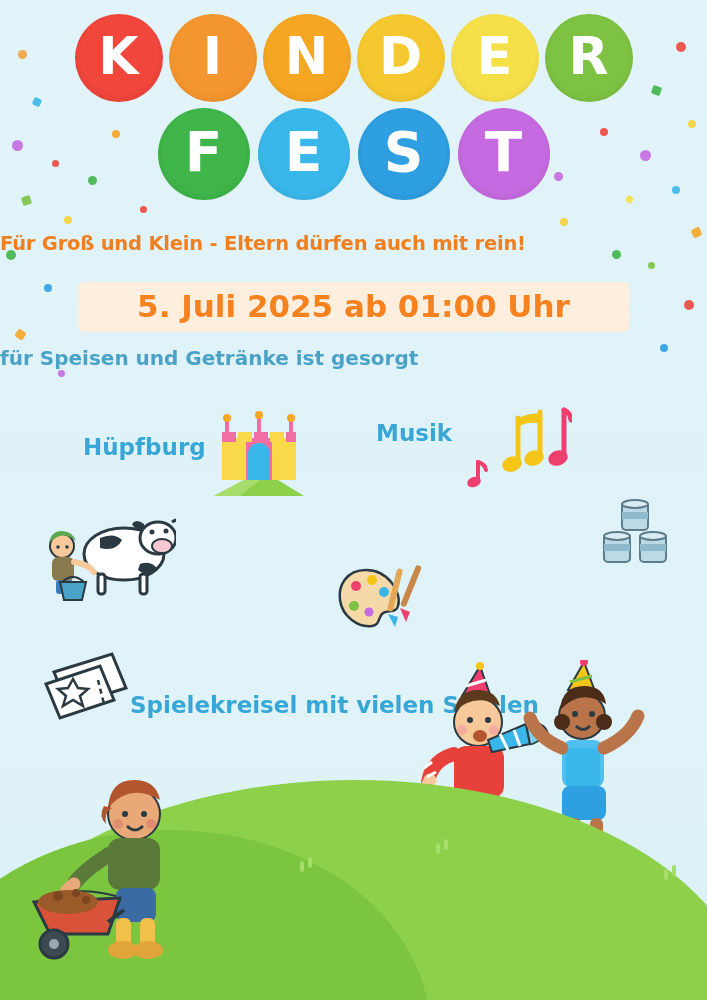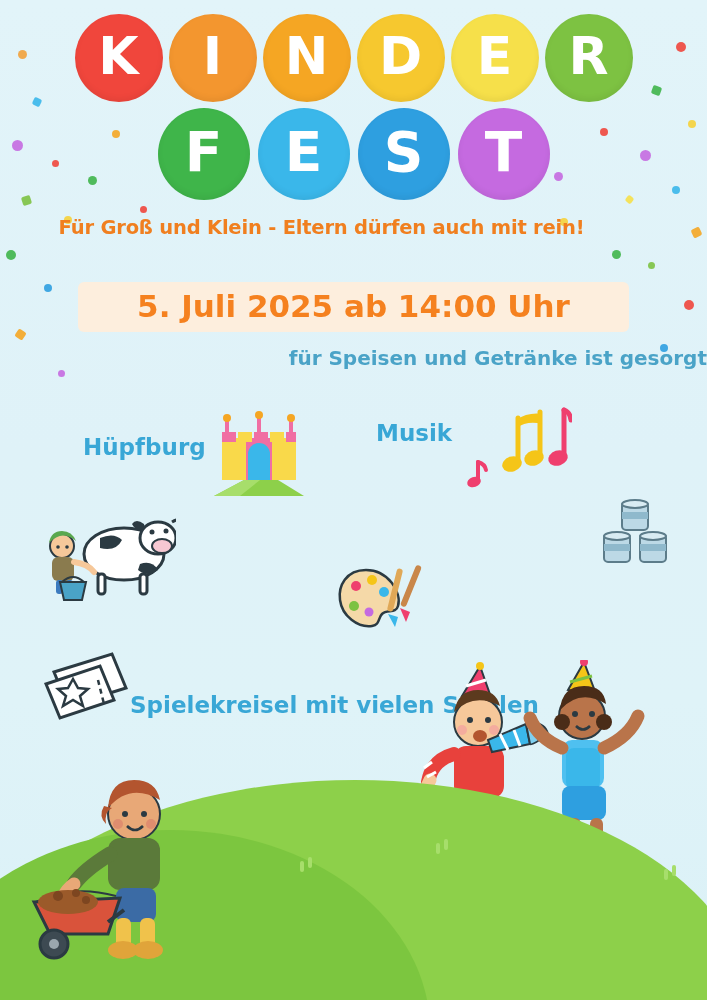--- a/index.html
+++ b/index.html
@@ -62,23 +62,22 @@
   .word.fest .letter {
     width: 92px;
     height: 92px;
     font-size: 55px;
   }
   .letter span { transform: translateY(-2px); }
 
   
   .subtitle {
     position: absolute;
-    top: 216px;
+    top: 232px;
     width: 643px;
-    text-align: center;
     color: #f07f1f;
     font-size: 19.5px;
     font-weight: 700;
     letter-spacing: -0.2px;
   }
   .date-band {
     position: absolute;
     top: 282px;
     left: 78px;
     width: 551px;
@@ -92,21 +91,21 @@
     width: 707px;
     text-align: center;
     color: #f5811f;
     font-size: 31px;
     font-weight: 700;
   }
   .sub2 {
     position: absolute;
     top: 346px;
     width: 707px;
-    text-align: right;
+    text-align: left;
     color: #4aa3c7;
     font-size: 20px;
     font-weight: 600;
   }
 
   
   .act-label {
     position: absolute;
     color: #39a7d6;
     font-size: 23px;
@@ -223,21 +222,21 @@
           <span>S</span>
         </div>
       <div class="letter" style="background:#c56ae0">
           <span>T</span>
         </div>
     </div>
   </div>
 
   <div class="subtitle">Für Groß und Klein - Eltern dürfen auch mit rein!</div>
   <div class="date-band"></div>
-  <div class="date-text">5. Juli 2025 ab 14:00 Uhr</div>
+  <div class="date-text">5. Juli 2025 ab 01:00 Uhr</div>
   <div class="sub2">für Speisen und Getränke ist gesorgt</div>
 
   <div class="act-icon" style="left:204px;top:410px;">
     <svg width="110" height="92" viewBox="0 0 110 92">
       <rect x="18" y="28" width="74" height="42" rx="4" fill="#f06ea3"></rect>
       <rect x="18" y="28" width="24" height="42" fill="#f9d94a"></rect>
       <rect x="68" y="28" width="24" height="42" fill="#f9d94a"></rect>
       <path d="M44 70 V44 a11 11 0 0 1 22 0 V70 Z" fill="#3ab7ea"></path>
       <rect x="18" y="22" width="14" height="10" fill="#f06ea3"></rect>
       <rect x="34" y="22" width="14" height="10" fill="#f9d94a"></rect>

